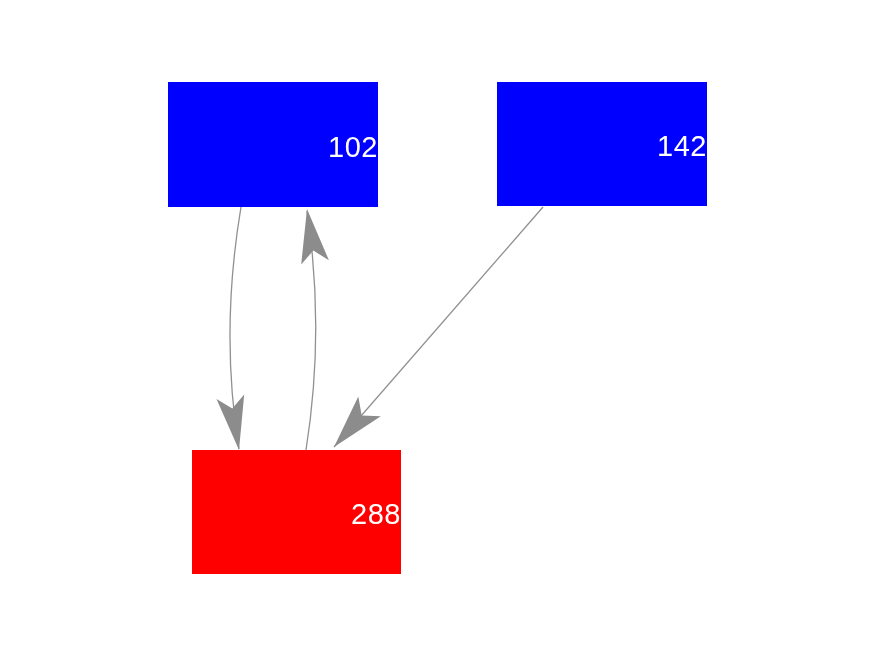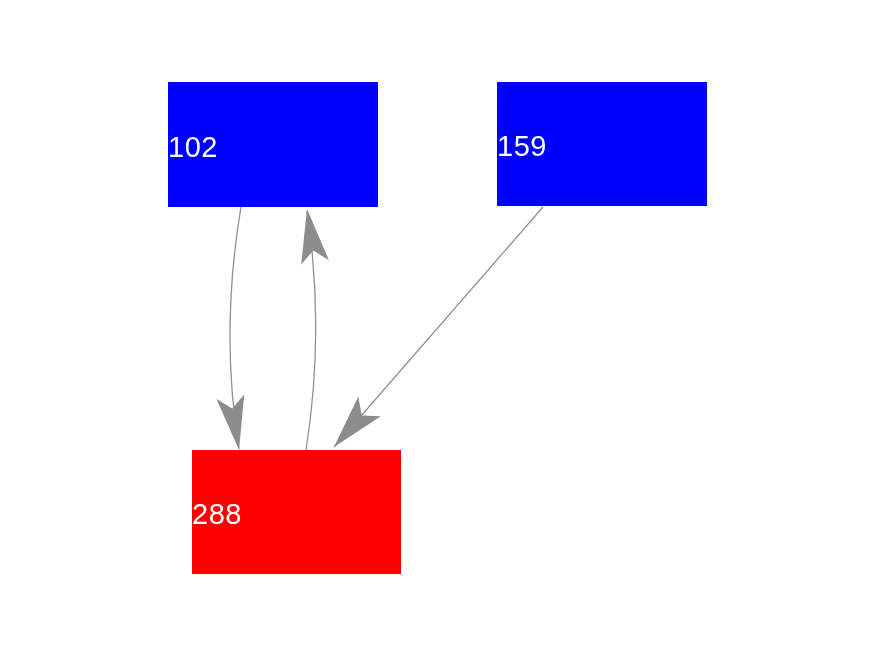--- a/index.html
+++ b/index.html
@@ -24,21 +24,21 @@
     pointer-events: none;
   }
   .edge-line {
     fill: none;
     stroke-width: 1.3;
   }
   .node {
     position: absolute;
     display: flex;
     align-items: center;
-    justify-content: flex-start;
+    justify-content: flex-end;
     box-sizing: border-box;
     cursor: default;
   }
   .node-102 { left: 168px; top: 82px;  width: 210px; height: 125px; }
   .node-108 { left: 497px; top: 82px;  width: 210px; height: 124px; }
   .node-288 { left: 168px; top: 450px; width: 209px; height: 124px; margin-left: 24px; }
   .node-label {
     font-size: 29px;
     line-height: 1;
     padding-top: 5px;
@@ -67,20 +67,20 @@
       <path class="edge-line" d="M543,207 L334,447" stroke="#909090"></path>
       <polygon points="334,447 358.3,396.5 361.7,415.4 380.8,416.2" fill="#8c8c8c"></polygon>
     </g>
   </svg>
 
   <div class="node node-102" style="background: rgb(0, 0, 255); color: rgb(255, 255, 255);">
     <span class="node-label">102</span>
   </div>
 
   <div class="node node-108" style="background: rgb(0, 0, 255); color: rgb(255, 255, 255);">
-    <span class="node-label">159</span>
+    <span class="node-label">142</span>
   </div>
 
   <div class="node node-288" style="background: rgb(255, 0, 0); color: rgb(255, 255, 255);">
     <span class="node-label">288</span>
   </div>
 
 </div>
 
 </body></html>

